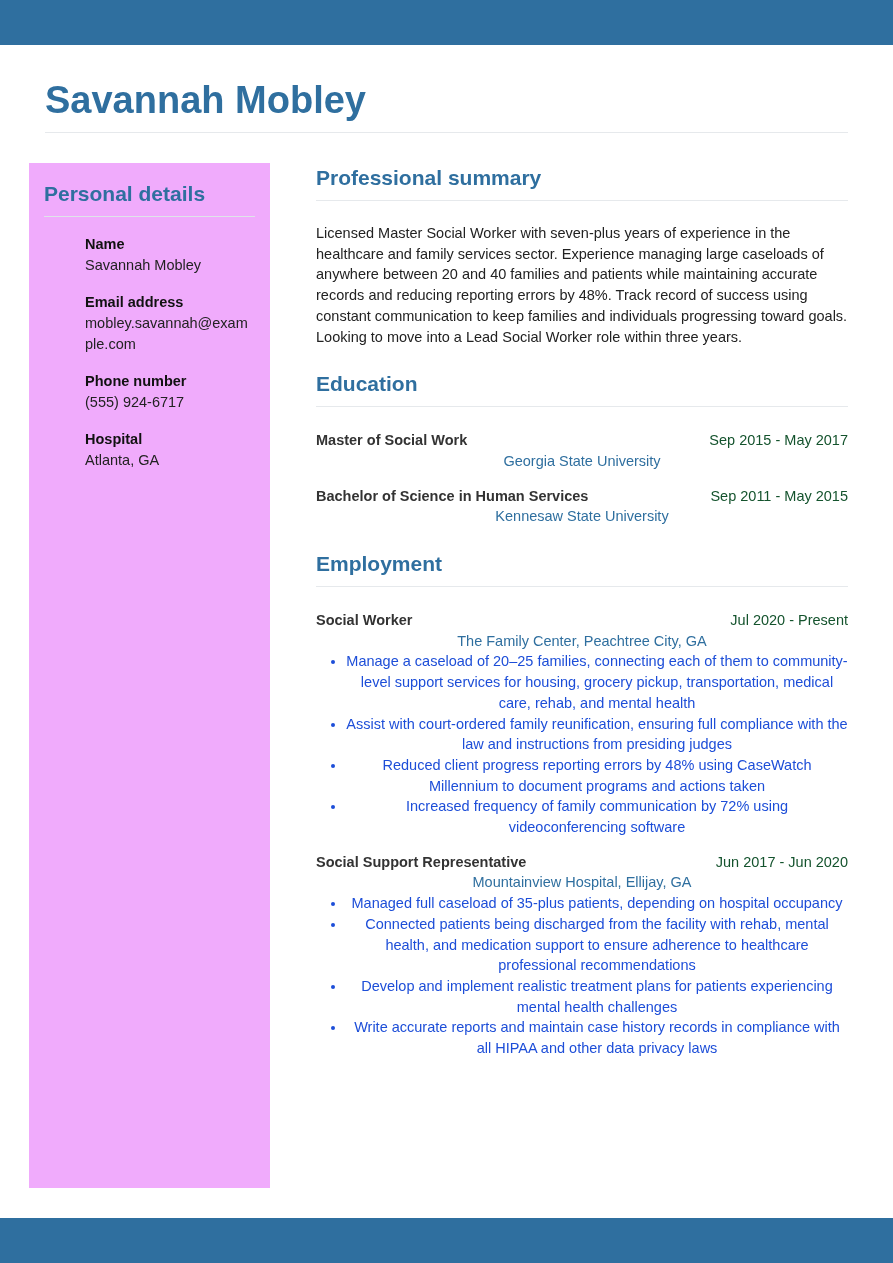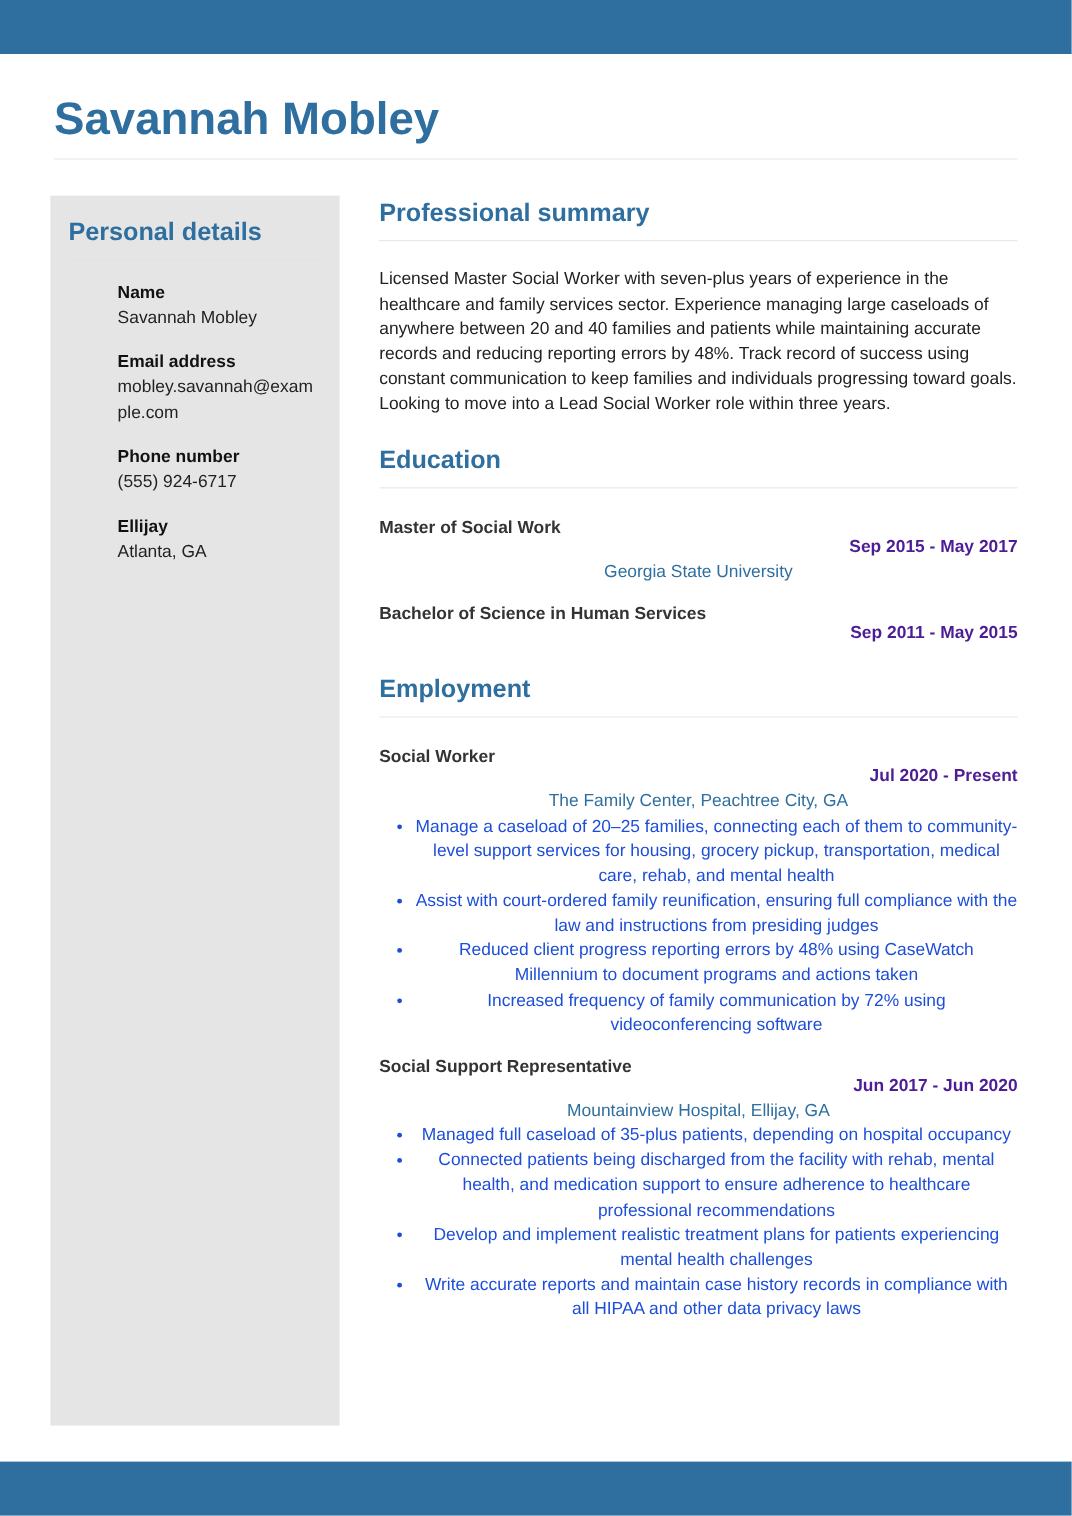--- a/index.html
+++ b/index.html
@@ -10,22 +10,22 @@
       color: #222;
     }
     .top-bar { position: absolute; left: 0; top: 0; width: 893px; height: 45px; background: #2f6f9f; }
     .bottom-bar { position: absolute; left: 0; top: 1218px; width: 893px; height: 45px; background: #2f6f9f; }
     .name {
       position: absolute; left: 45px; top: 78px; margin: 0;
       font-size: 38px; font-weight: bold; color: #2f6f9f; line-height: 44px;
     }
     .name-rule { position: absolute; left: 45px; top: 132px; width: 803px; height: 1px; background: #e6e9ec; }
     .sidebar {
-      position: absolute; left: 42px; top: 163px; width: 241px; height: 1025px;
-      background: #e5e5e5; box-sizing: border-box; padding: 17px 15px 0 15px;
+      position: absolute; left: 29px; top: 163px; width: 241px; height: 1025px;
+      background: #f0abfc; box-sizing: border-box; padding: 17px 15px 0 15px;
     }
     .sidebar h2 {
       margin: 0; font-size: 21px; font-weight: bold; color: #2f6f9f; line-height: 28px;
       padding-bottom: 8px; border-bottom: 1px solid #dfe4e8;
     }
     .detail { margin-top: 16px; font-size: 14.5px; line-height: 21px; margin-left: 41px; }
     .detail:first-of-type { margin-top: 17px; }
     .detail-label { font-weight: bold; color: #111; }
     .detail-value { color: #222; word-break: break-all; }
     .main { position: absolute; left: 316px; top: 163px; width: 532px; }
@@ -33,21 +33,21 @@
       margin: 0; font-size: 21px; font-weight: bold; color: #2f6f9f; line-height: 30px;
       padding-bottom: 7px; border-bottom: 1px solid #e6e9ec;
     }
     .summary { margin: 22px 0 0 0; font-size: 14.5px; line-height: 20.7px; color: #222; }
     .section { margin-top: 22px; }
     .entry { margin-top: 14px; text-align: center; }
     .entries { margin-top: 23px; }
     .entries .entry:first-child { margin-top: 0; }
     .entry-head { display: flex; justify-content: space-between; font-size: 14.5px; line-height: 20.7px; }
     .entry-title { font-weight: bold; color: #333; }
-    .entry-date { font-weight: bold; color: #4c1d95; margin-top: 16px; }
+    .entry-date { font-weight: normal; color: #14532d; }
     .entry-sub { font-size: 14.5px; line-height: 20.7px; color: #2f6f9f; }
     ul.bullets { margin: 0; padding-left: 30px; font-size: 14.5px; line-height: 20.7px; color: #1d4ed8; }
     ul.bullets li { margin: 0; }
   </style>
 </head>
 <body>
 
 <div class="top-bar"></div>
 
 <h1 class="name">Savannah Mobley</h1>
@@ -61,21 +61,21 @@
   </div>
   <div class="detail">
     <div class="detail-label">Email address</div>
     <div class="detail-value">mobley.savannah@example.com</div>
   </div>
   <div class="detail">
     <div class="detail-label">Phone number</div>
     <div class="detail-value">(555) 924-6717</div>
   </div>
   <div class="detail">
-    <div class="detail-label">Ellijay</div>
+    <div class="detail-label">Hospital</div>
     <div class="detail-value">Atlanta, GA</div>
   </div>
 </aside>
 
 <main class="main">
   <section>
     <h2 class="section-title">Professional summary</h2>
     <p class="summary">Licensed Master Social Worker with seven-plus years of experience in the healthcare and family services sector. Experience managing large caseloads of anywhere between 20 and 40 families and patients while maintaining accurate records and reducing reporting errors by 48%. Track record of success using constant communication to keep families and individuals progressing toward goals. Looking to move into a Lead Social Worker role within three years.</p>
   </section>
 
@@ -87,20 +87,21 @@
           <span class="entry-title">Master of Social Work</span>
           <span class="entry-date">Sep 2015 - May 2017</span>
         </div>
         <div class="entry-sub">Georgia State University</div>
       </div>
       <div class="entry">
         <div class="entry-head">
           <span class="entry-title">Bachelor of Science in Human Services</span>
           <span class="entry-date">Sep 2011 - May 2015</span>
         </div>
+        <div class="entry-sub">Kennesaw State University</div>
       </div>
     </div>
   </section>
 
   <section class="section">
     <h2 class="section-title">Employment</h2>
     <div class="entries">
       <div class="entry">
         <div class="entry-head">
           <span class="entry-title">Social Worker</span>

